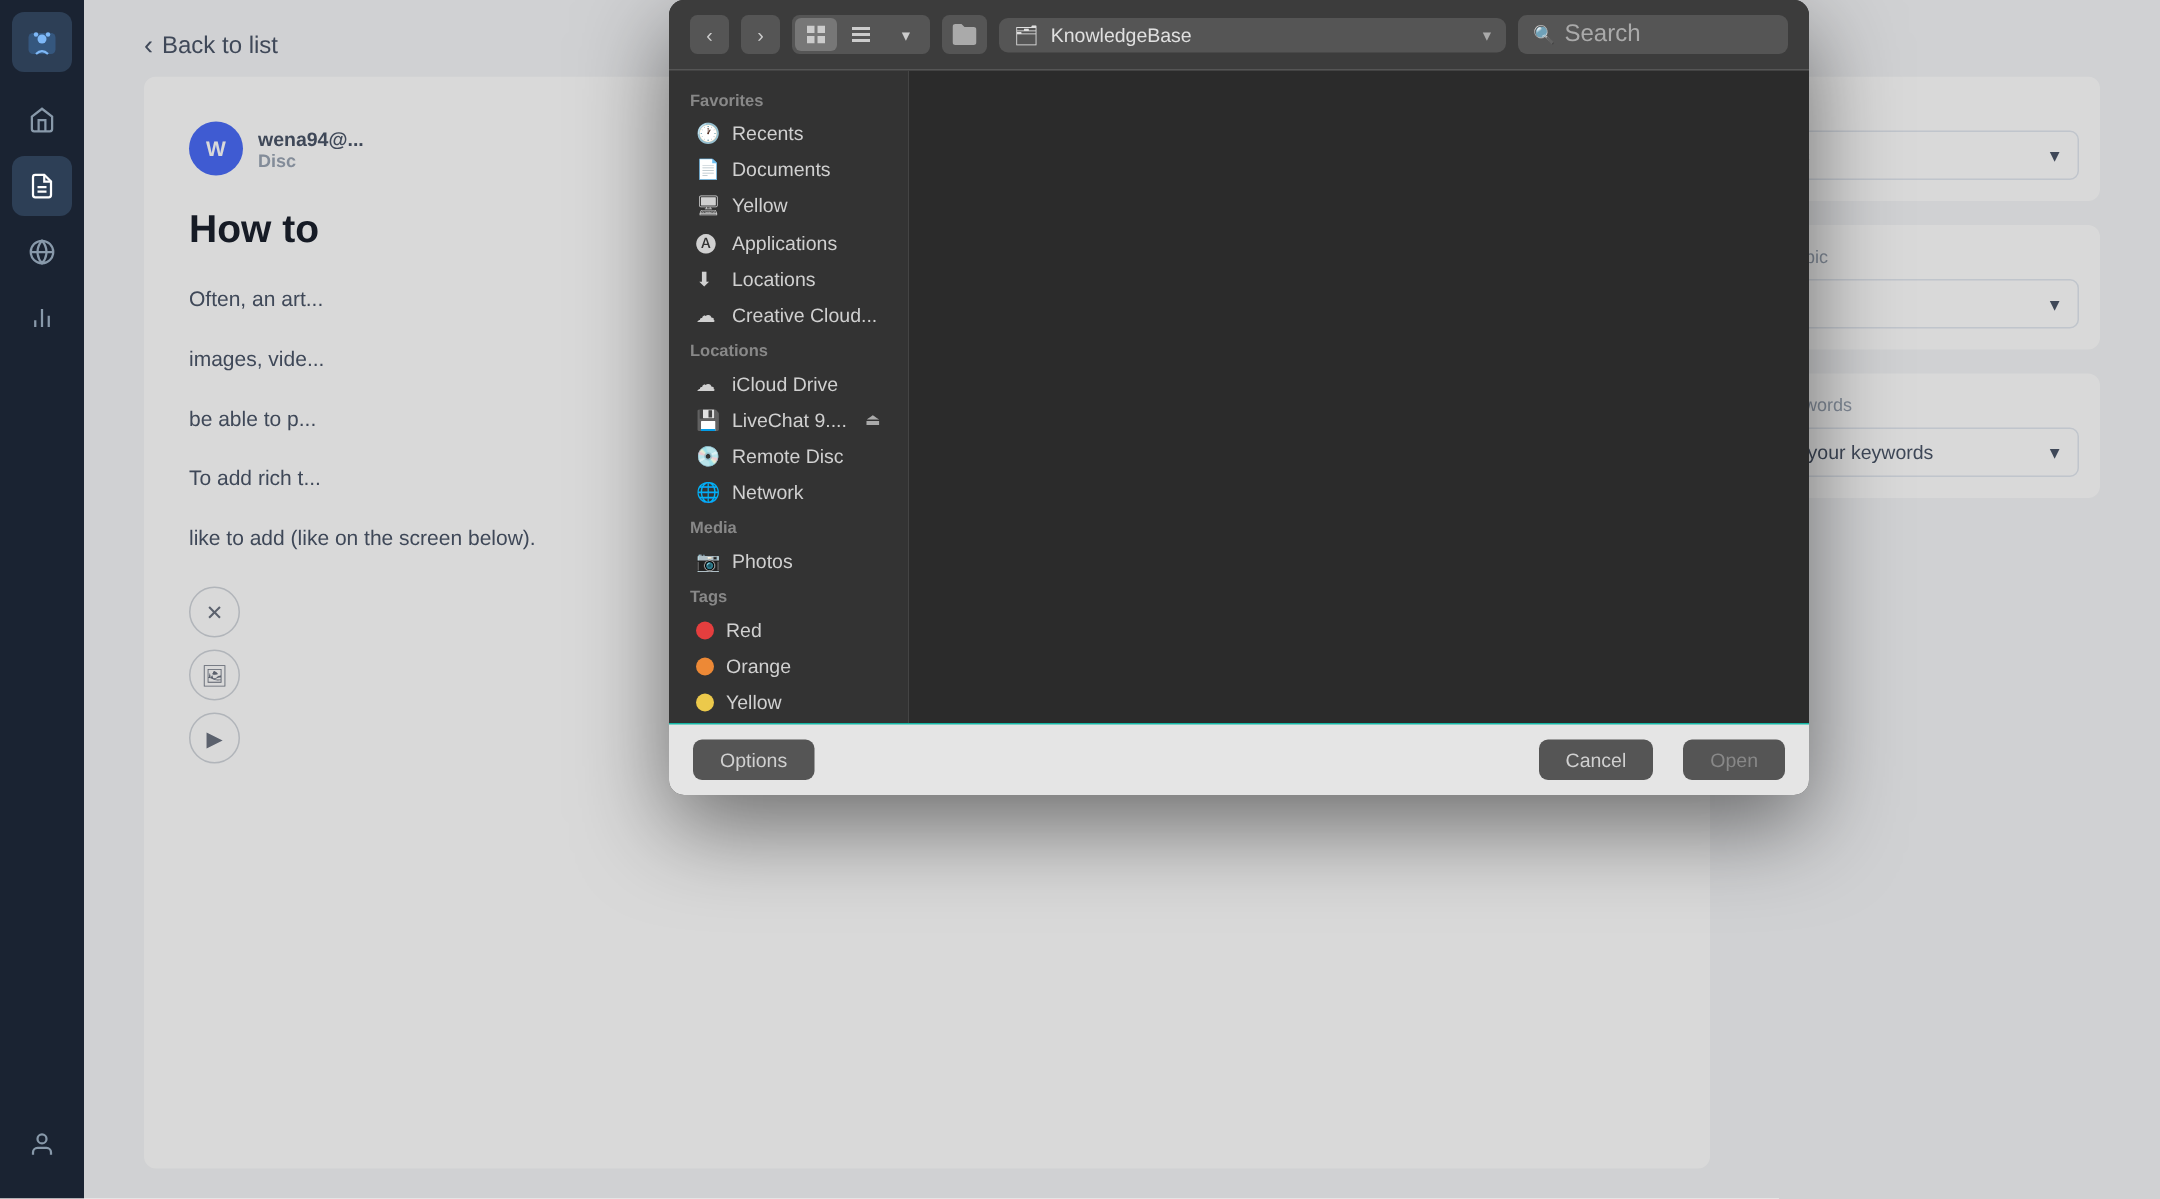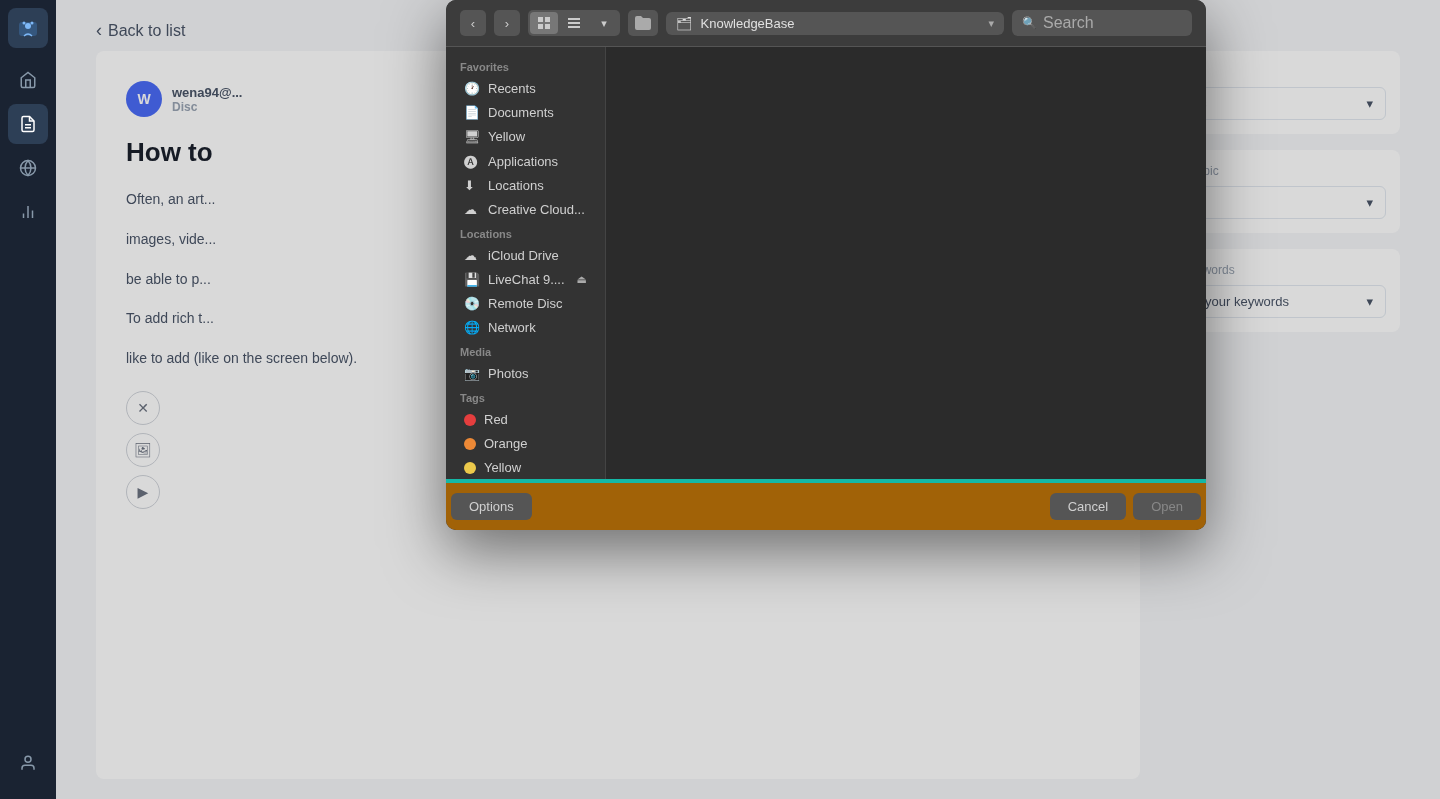--- a/index.html
+++ b/index.html
@@ -389,39 +389,39 @@
       line-height: 1.3;
     }
     .file-dimensions {
       font-size: 10px;
       color: #4a90d9;
       text-align: center;
     }
 
     
     .dialog-footer {
-      background: #a16207;
-      padding: 10px 5px;
+      background: #e5e5e5;
+      padding: 10px 16px;
       display: flex;
       align-items: center;
       justify-content: space-between;
-      border-top: 4px solid #14b8a6;
+      border-top: 1px solid #14b8a6;
     }
     .footer-btn {
       padding: 6px 18px;
       border-radius: 6px;
       border: none;
       font-size: 13px;
       cursor: pointer;
     }
     .options-btn {
       background: #555;
       color: #d0d0d0;
     }
-    .footer-right { display: flex; gap: 7px; }
+    .footer-right { display: flex; gap: 20px; }
     .cancel-btn {
       background: #555;
       color: #d0d0d0;
     }
     .open-btn {
       background: #555;
       color: #888;
     }
 
     

